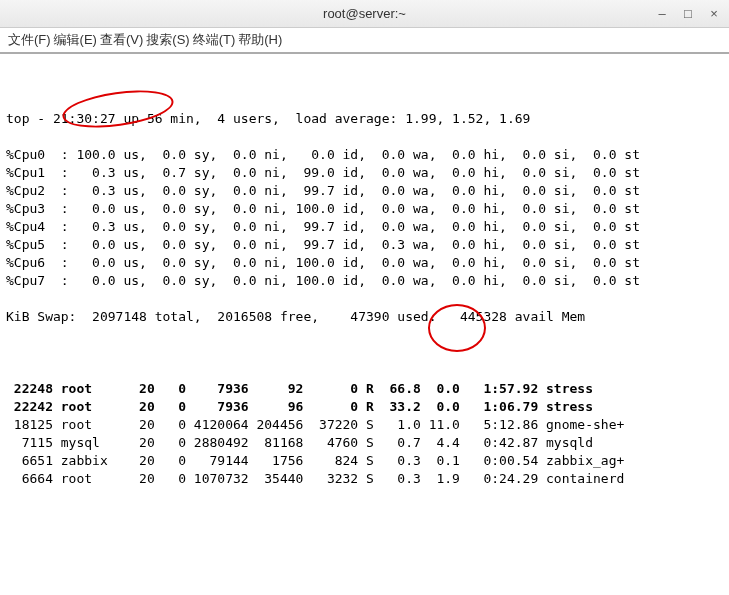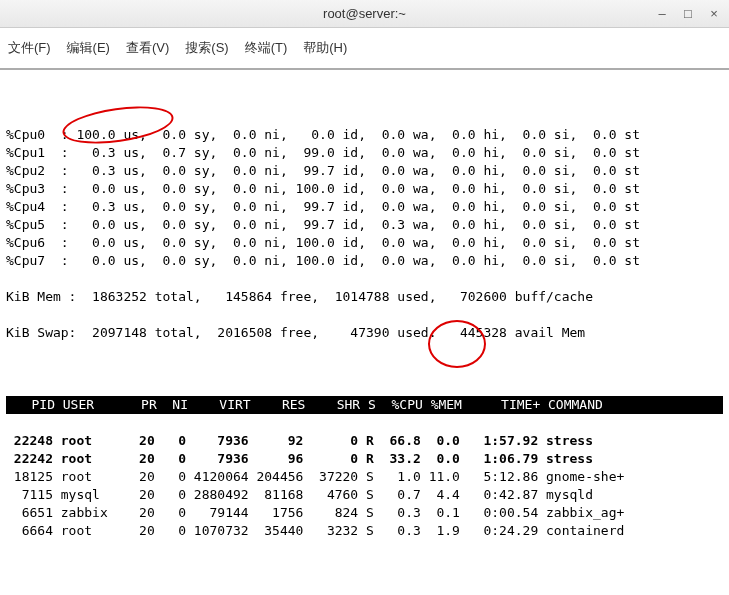--- a/index.html
+++ b/index.html
@@ -19,25 +19,25 @@
   align-items: center;
   padding: 0 8px;
   font-family: "Liberation Sans", sans-serif;
   gap: 45px;
 }
 .titlebar .spacer-l { flex: 1; }
 .titlebar .spacer-r { flex: 1; display: flex; justify-content: flex-end; gap: 12px; }
 .titlebar .title { font-size: 13px; color: #333; }
 .titlebar .winbtn { width: 14px; height: 14px; display: inline-flex; align-items: center; justify-content: center; color: #555; cursor: default; }
 .menubar {
-  height: 42px;
+  height: 26px;
   padding: 0 8px;
   display: flex;
   align-items: center;
-  gap: 16px;
+  gap: 3px;
   border-bottom: 2px solid #acacac;
   font-family: "Liberation Sans", sans-serif;
   font-size: 13px;
 }
 .menubar span { color: #333; }
 .term {
   padding: 2px 6px;
   white-space: pre;
   line-height: 18px;
   letter-spacing: 0;
@@ -79,19 +79,18 @@
   <span>编辑(E)</span>
   <span>查看(V)</span>
   <span>搜索(S)</span>
   <span>终端(T)</span>
   <span>帮助(H)</span>
 </div>
 
 <div class="term">
 <div class="circle" id="c1"></div>
 <div class="circle" id="c2"></div>
+<span class="row">top - 21:30:27 up 56 min,  4 users,  load average: 1.99, 1.52, 1.69</span>
 <div id="cpu-lines"><span class="row">%Cpu0  : 100.0 us,  0.0 sy,  0.0 ni,   0.0 id,  0.0 wa,  0.0 hi,  0.0 si,  0.0 st</span><span class="row">%Cpu1  :   0.3 us,  0.7 sy,  0.0 ni,  99.0 id,  0.0 wa,  0.0 hi,  0.0 si,  0.0 st</span><span class="row">%Cpu2  :   0.3 us,  0.0 sy,  0.0 ni,  99.7 id,  0.0 wa,  0.0 hi,  0.0 si,  0.0 st</span><span class="row">%Cpu3  :   0.0 us,  0.0 sy,  0.0 ni, 100.0 id,  0.0 wa,  0.0 hi,  0.0 si,  0.0 st</span><span class="row">%Cpu4  :   0.3 us,  0.0 sy,  0.0 ni,  99.7 id,  0.0 wa,  0.0 hi,  0.0 si,  0.0 st</span><span class="row">%Cpu5  :   0.0 us,  0.0 sy,  0.0 ni,  99.7 id,  0.3 wa,  0.0 hi,  0.0 si,  0.0 st</span><span class="row">%Cpu6  :   0.0 us,  0.0 sy,  0.0 ni, 100.0 id,  0.0 wa,  0.0 hi,  0.0 si,  0.0 st</span><span class="row">%Cpu7  :   0.0 us,  0.0 sy,  0.0 ni, 100.0 id,  0.0 wa,  0.0 hi,  0.0 si,  0.0 st</span></div>
-<span class="row">KiB Mem :  1863252 total,   145864 free,  1014788 used,   702600 buff/cache</span>
 <span class="row">KiB Swap:  2097148 total,  2016508 free,    47390 used.   445328 avail Mem </span>
 <span class="row"> </span>
-<span class="row hdr">   PID USER      PR  NI    VIRT    RES    SHR S  %CPU %MEM     TIME+ COMMAND    </span>
 <div id="proc-lines"><span class="row bold"> 22248 root      20   0    7936     92      0 R  66.8  0.0   1:57.92 stress</span><span class="row bold"> 22242 root      20   0    7936     96      0 R  33.2  0.0   1:06.79 stress</span><span class="row"> 18125 root      20   0 4120064 204456  37220 S   1.0 11.0   5:12.86 gnome-she+</span><span class="row">  7115 mysql     20   0 2880492  81168   4760 S   0.7  4.4   0:42.87 mysqld</span><span class="row">  6651 zabbix    20   0   79144   1756    824 S   0.3  0.1   0:00.54 zabbix_ag+</span><span class="row">  6664 root      20   0 1070732  35440   3232 S   0.3  1.9   0:24.29 containerd</span></div>
 </div>
 
 </body></html>

